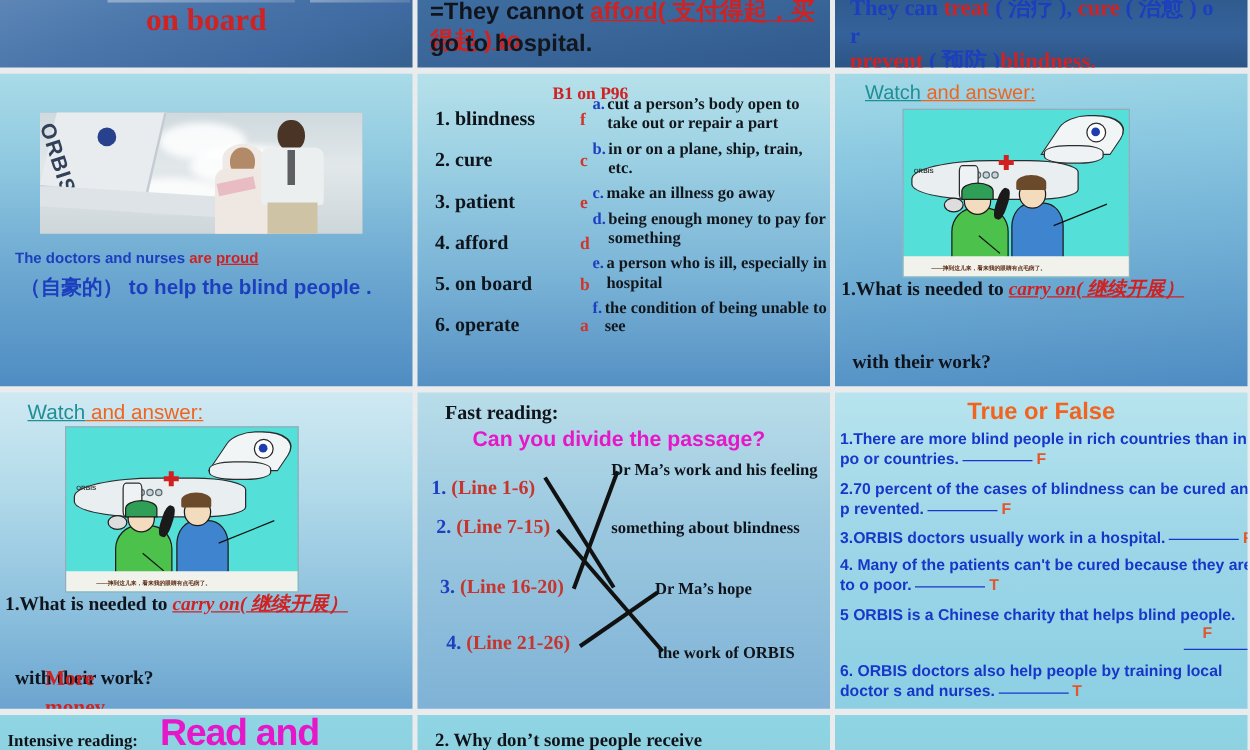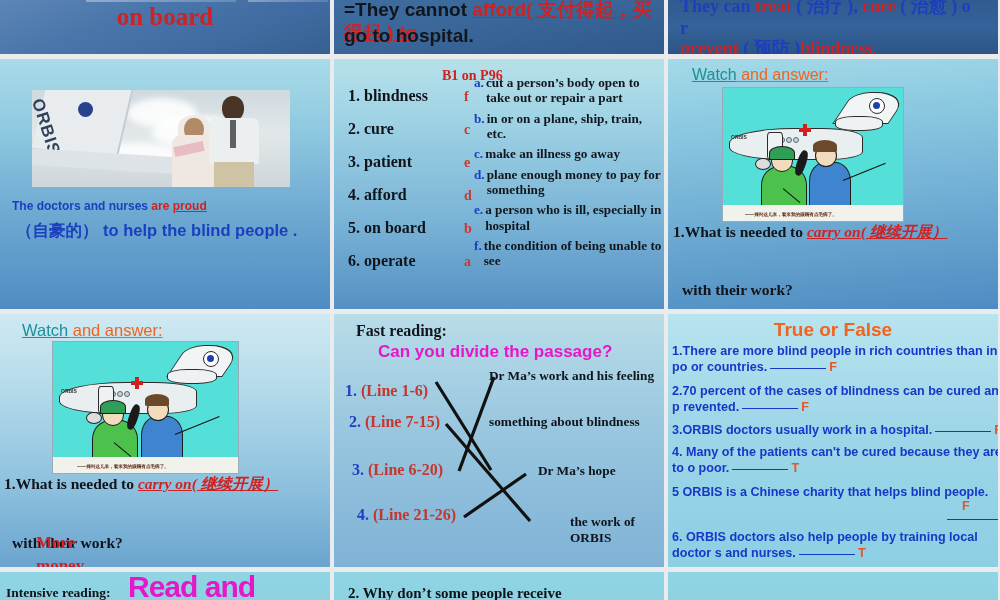--- a/index.html
+++ b/index.html
@@ -244,21 +244,21 @@
       <div class="s5-item">
         <span class="s5-key">b.</span>
         <span>in or on a plane, ship, train, etc.</span>
       </div>
       <div class="s5-item">
         <span class="s5-key">c.</span>
         <span>make an illness go away</span>
       </div>
       <div class="s5-item">
         <span class="s5-key">d.</span>
-        <span>plane enough money to pay for something</span>
+        <span>being enough money to pay for something</span>
       </div>
       <div class="s5-item">
         <span class="s5-key">e.</span>
         <span>a person who is ill, especially in hospital</span>
       </div>
       <div class="s5-item">
         <span class="s5-key">f.</span>
         <span>the condition of being unable to see</span>
       </div>
     </div>
@@ -356,31 +356,31 @@
     <div class="fr-left" style="left:11px;top:68px;">
       <span class="fr-num">1.</span>
       <span class="fr-lin">(Line 1-6)</span>
     </div>
     <div class="fr-left" style="left:15px;top:99px;">
       <span class="fr-num">2.</span>
       <span class="fr-lin">(Line 7-15)</span>
     </div>
     <div class="fr-left" style="left:18px;top:147px;">
       <span class="fr-num">3.</span>
-      <span class="fr-lin">(Line 6-20)</span>
+      <span class="fr-lin">(Line 16-20)</span>
     </div>
     <div class="fr-left" style="left:23px;top:192px;">
       <span class="fr-num">4.</span>
       <span class="fr-lin">(Line 21-26)</span>
     </div>
 
     <div class="fr-right" style="left:155px;top:100px;">something about blindness</div>
     <div class="fr-right" style="left:155px;top:54px;">Dr Ma’s work and his feeling</div>
-    <div class="fr-right" style="left:204px;top:149px;">Dr Ma’s hope</div>
-    <div class="fr-right" style="left:192px;top:200px;margin-left:44px;">the work of ORBIS</div>
+    <div class="fr-right" style="left:190px;top:149px;">Dr Ma’s hope</div>
+    <div class="fr-right" style="left:192px;top:200px;">the work of ORBIS</div>
   </div>
 
   <div class="slide sk-palecyan">
     <div class="txt tf-title orange sans">True or False</div>
 
     <div class="tf-item sans" style="left:4px;top:29px;width:340px;">
       <span>1.There are more blind people in rich countries than in po or countries.</span><span class="tf-blank"></span><span class="tf-ans">F</span>
     </div>
     <div class="tf-item sans" style="left:4px;top:69px;width:340px;">
       <span>2.70 percent of the cases of blindness can be cured and p revented.</span><span class="tf-blank"></span><span class="tf-ans">F</span>

